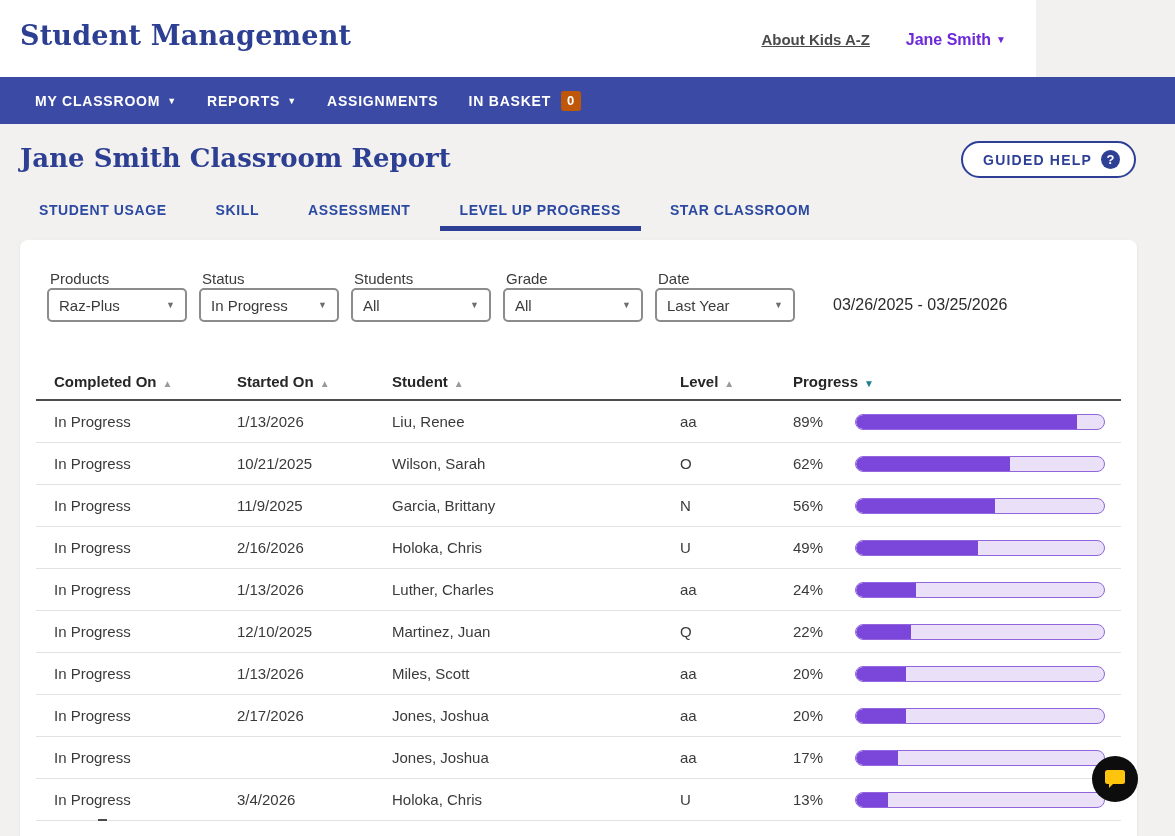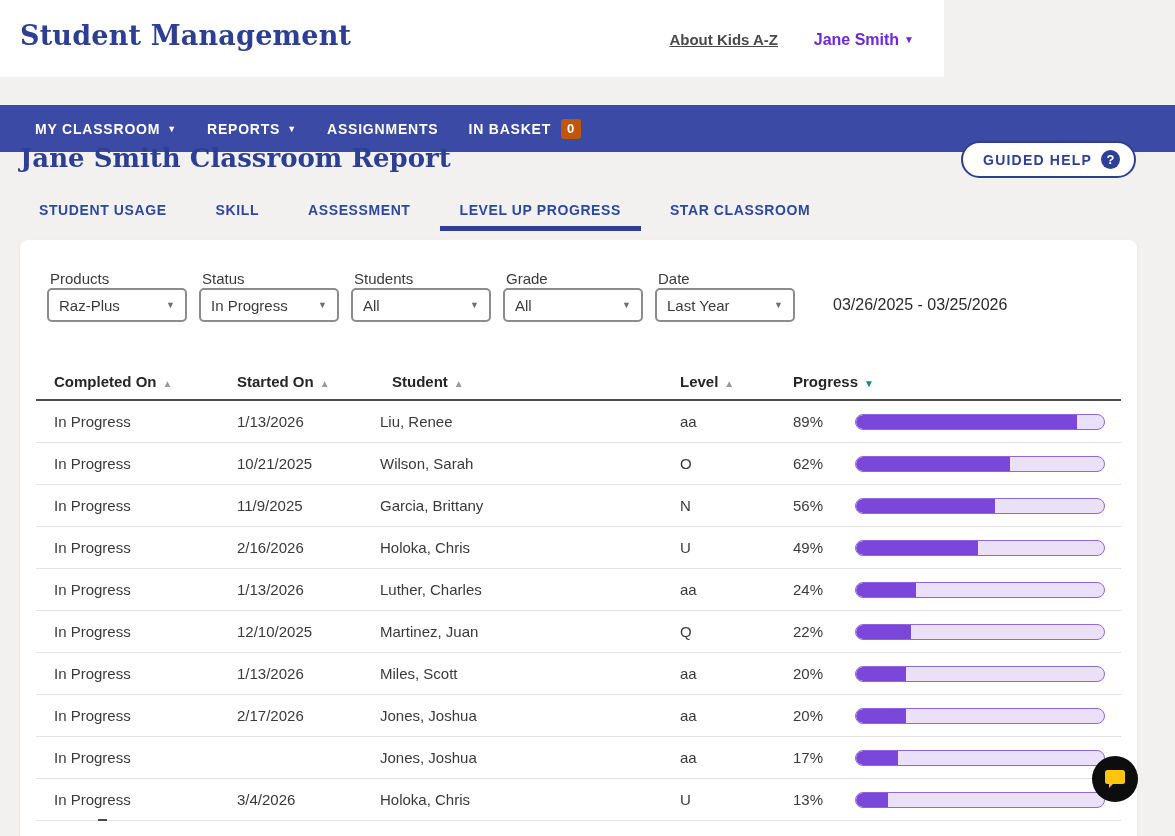--- a/index.html
+++ b/index.html
@@ -1,27 +1,27 @@
 <!DOCTYPE html>
 <html><head>
 <meta charset="utf-8">
 <style>
   * { margin:0; padding:0; box-sizing:border-box; }
   html,body { width:1175px; height:836px; }
   body { font-family:"Liberation Sans", sans-serif; background:#f2f1f0; position:relative; overflow:hidden; }
 
   
-  .top-header { position:absolute; left:0; top:0; width:944px; height:77px; background:#ffffff; }
+  .top-header { position:absolute; left:0; top:0; width:1036px; height:77px; background:#ffffff; }
   .brand-title { position:absolute; left:20px; top:20px; font-family:"DejaVu Serif", serif; font-weight:bold; font-size:27px; color:#2d3f92; letter-spacing:.2px; }
   .about-link { position:absolute; right:166px; top:31px; font-size:15px; font-weight:bold; color:#4a4a4a; text-decoration:underline; cursor:pointer; }
   .user-menu { position:absolute; right:30px; top:31px; font-size:16px; font-weight:bold; color:#6d28d9; cursor:pointer; }
   .caret-down { display:inline-block; font-size:10px; vertical-align:2px; margin-left:5px; }
 
   
-  .main-nav { position:absolute; left:0; top:77px; width:1175px; height:47px; background:#3b4aa4; display:flex; align-items:center; padding-left:20px;margin-top:28px; }
+  .main-nav { position:absolute; left:0; top:77px; width:1175px; height:47px; background:#3b4aa4; display:flex; align-items:center; padding-left:20px; }
   .nav-item { color:#ffffff; font-size:14px; font-weight:bold; letter-spacing:.8px; padding:0 15px; cursor:pointer; display:flex; align-items:center; }
   .nav-item .caret-down { font-size:9px; margin-left:7px; }
   .basket-badge { display:inline-flex; align-items:center; justify-content:center; width:20px; height:20px; background:#bf5708; border-radius:3px; color:#fff; font-size:13px; font-weight:bold; margin-left:10px; }
 
   
   .report-title { position:absolute; left:20px; top:143px; font-family:"DejaVu Serif", serif; font-weight:bold; font-size:26px; color:#2d3f92;text-align:right; }
   .guided-help { position:absolute; right:39px; top:141px; height:37px; border:2px solid #2e3f96; border-radius:19px; background:#fff;
     display:flex; align-items:center; padding:0 14px 0 20px; cursor:pointer; }
   .guided-help .gh-label { font-size:14px; font-weight:bold; letter-spacing:1.2px; color:#2e3f96; }
   .gh-qmark { width:19px; height:19px; border-radius:50%; background:#2e3f96; color:#fff; font-size:13px; font-weight:bold;
@@ -49,21 +49,21 @@
   .sort-arrow { font-size:10px; margin-left:6px; color:#9b9b9b; }
   .sort-arrow.active { color:#1b7f8e; }
   .thead-line { position:absolute; left:16px; top:159px; width:1085px; height:0; border-top:2px solid #4d4d4d; }
 
   
   .tbody { position:absolute; left:0; top:161px; width:1117px; }
   .trow { position:relative; margin:0 16px; height:42px; border-bottom:1px solid #e2e2e2; }
   .cell { position:absolute; top:12px; font-size:15px; color:#3a3a3a; }
   .c-completed { left:18px; }
   .c-started { left:201px; }
-  .c-student { left:344px; }
+  .c-student { left:356px; }
   .c-level { left:644px; }
   .c-pct { left:757px; width:56px; }
   .bar { position:absolute; left:819px; top:13px; width:250px; height:16px; border-radius:8px; background:#eae1f9; border:1px solid #9166dd; overflow:hidden; }
   .bar .fill { display:block; height:100%; background:#7b46da; border-radius:8px 0 0 8px; }
   .stray-dash { position:absolute; left:78px; top:579px; width:9px; height:2px; background:#4a4a4a; }
 
   
   .chat-fab { position:absolute; left:1092px; top:756px; width:46px; height:46px; border-radius:50%; background:#0d0d0d;
     display:flex; align-items:center; justify-content:center; cursor:pointer; }
 </style>

